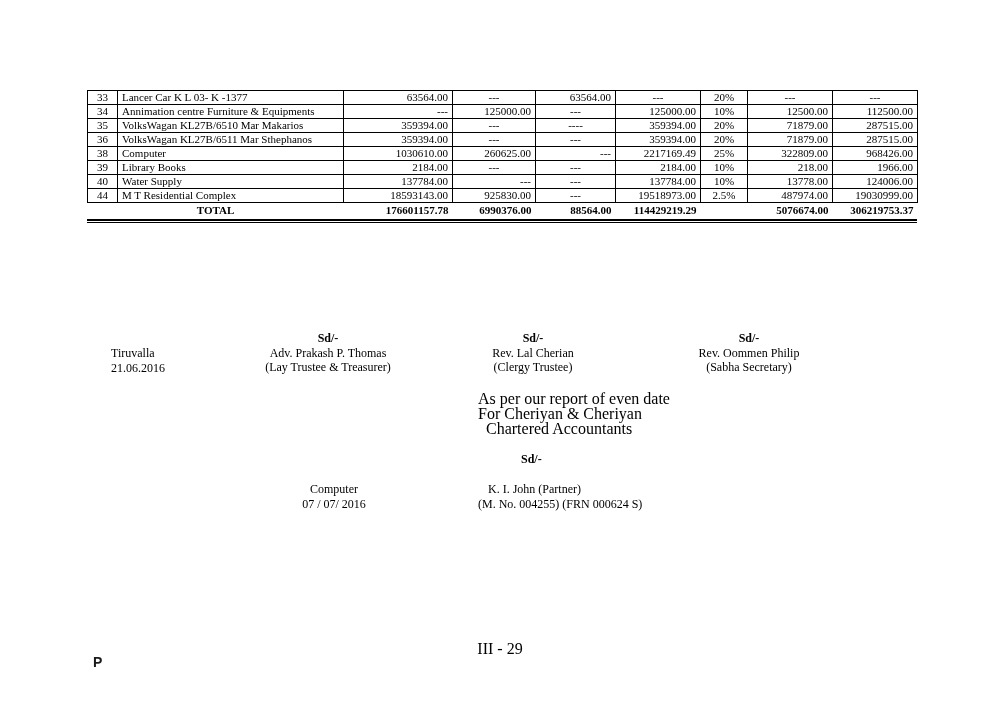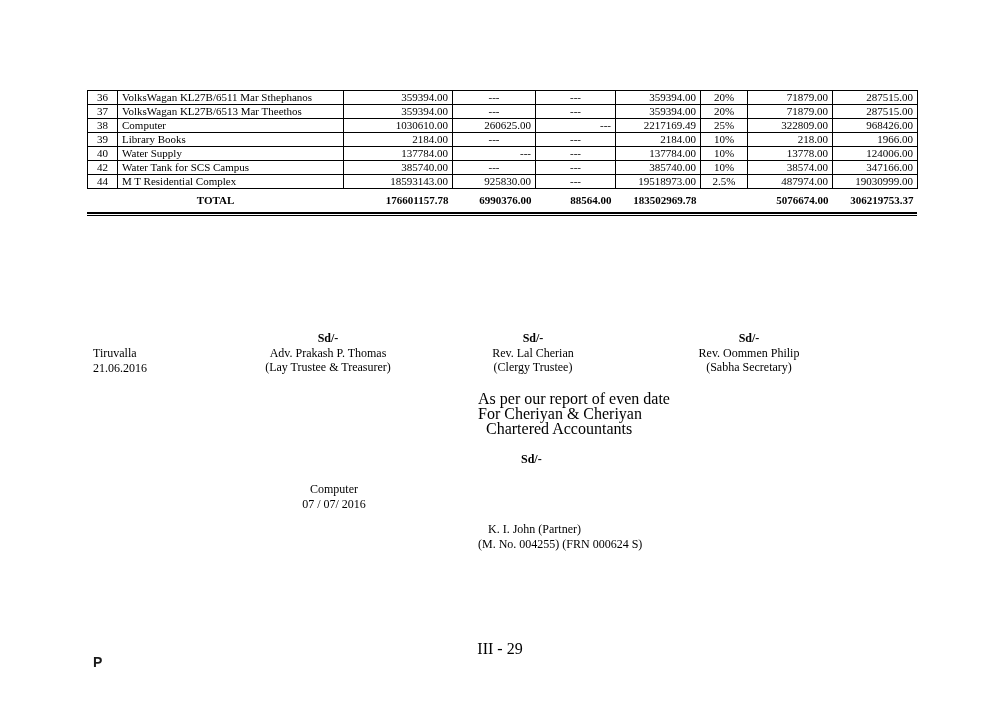--- a/index.html
+++ b/index.html
@@ -11,37 +11,37 @@
   .tbl-wrap{position:absolute;left:87px;top:90px;width:830px;}
   table.dep{border-collapse:collapse;table-layout:fixed;width:830px;}
   table.dep td{
     border:1px solid #000;font-size:11px;line-height:13px;height:13px;
     padding:0 4px;overflow:hidden;white-space:nowrap;
   }
   td.c-no{text-align:center;padding:0 2px;}
   td.c-desc{text-align:left;white-space:pre;}
   td.ar{text-align:right;}
   td.ac{text-align:center;}
-  tr.total-row td{border:none;font-weight:bold;height:22px;line-height:15px;margin-top:12px;}
+  tr.total-row td{border:none;font-weight:bold;height:15px;line-height:15px;margin-top:12px;}
   tr.total-row td.t-label{text-align:center;}
   .double-rule{
     width:830px;height:1px;border-top:2px solid #000;border-bottom:1px solid #000;margin-top:1px;
   }
   
   .sig-col{position:absolute;text-align:center;transform:translateX(-50%);
     font-size:12px;line-height:14.5px;white-space:nowrap;}
   .sig-col .sd{font-weight:bold;}
-  .place-block{position:absolute;font-size:12px;line-height:14.5px;white-space:nowrap;}
+  .place-block{position:absolute;font-size:12px;line-height:14.5px;white-space:nowrap;margin-left:18px;}
   .auditor-block{position:absolute;font-size:16px;line-height:15px;white-space:nowrap;}
   .auditor-block .indent{padding-left:8px;}
   .sd-line{position:absolute;font-size:12px;font-weight:bold;white-space:nowrap;}
   .center-block{position:absolute;text-align:center;transform:translateX(-50%);
     font-size:12px;line-height:15px;white-space:nowrap;}
   .partner-block{position:absolute;font-size:12px;line-height:15px;white-space:nowrap;}
-  .partner-block .indent{padding-left:10px;margin-top:40px;}
+  .partner-block .indent{padding-left:10px;}
   .page-num{position:absolute;font-size:16px;white-space:nowrap;}
   .stray-p{position:absolute;font-family:"Liberation Sans","DejaVu Sans",sans-serif;
     font-size:14px;font-weight:600;color:#1a1a1a;}
 </style>
 </head>
 <body>
 
 <div class="page">
 
   <div class="tbl-wrap">
@@ -52,33 +52,55 @@
           <col style="width:109px">
         <col style="width:83px">
           <col style="width:80px">
           <col style="width:85px">
         <col style="width:47px">
           <col style="width:85px">
           <col style="width:85px">
       </colgroup>
       <tbody>
           <tr>
-            <td class="c-no">36</td>
-            <td class="c-desc">VolksWagan KL27B/6511  Mar Sthephanos</td>
-            <td class="ar">359394.00</td>
-            <td class="ac">---</td>
-            <td class="ac">---</td>
+            <td class="c-no">33</td>
+            <td class="c-desc">Lancer Car  K L 03- K -1377</td>
+            <td class="ar">63564.00</td>
+            <td class="ac">---</td>
+            <td class="ar">63564.00</td>
+            <td class="ac">---</td>
+            <td class="ac">20%</td>
+            <td class="ac">---</td>
+            <td class="ac">---</td>
+          </tr>
+          <tr>
+            <td class="c-no">34</td>
+            <td class="c-desc">Annimation centre Furniture &amp; Equipments</td>
+            <td class="ar">---</td>
+            <td class="ar">125000.00</td>
+            <td class="ac">---</td>
+            <td class="ar">125000.00</td>
+            <td class="ac">10%</td>
+            <td class="ar">12500.00</td>
+            <td class="ar">112500.00</td>
+          </tr>
+          <tr>
+            <td class="c-no">35</td>
+            <td class="c-desc">VolksWagan KL27B/6510  Mar Makarios</td>
+            <td class="ar">359394.00</td>
+            <td class="ac">---</td>
+            <td class="ac">----</td>
             <td class="ar">359394.00</td>
             <td class="ac">20%</td>
             <td class="ar">71879.00</td>
             <td class="ar">287515.00</td>
           </tr>
           <tr>
-            <td class="c-no">37</td>
-            <td class="c-desc">VolksWagan KL27B/6513  Mar Theethos</td>
+            <td class="c-no">36</td>
+            <td class="c-desc">VolksWagan KL27B/6511  Mar Sthephanos</td>
             <td class="ar">359394.00</td>
             <td class="ac">---</td>
             <td class="ac">---</td>
             <td class="ar">359394.00</td>
             <td class="ac">20%</td>
             <td class="ar">71879.00</td>
             <td class="ar">287515.00</td>
           </tr>
           <tr>
             <td class="c-no">38</td>
@@ -107,49 +129,38 @@
             <td class="c-desc">Water Supply</td>
             <td class="ar">137784.00</td>
             <td class="ar">---</td>
             <td class="ac">---</td>
             <td class="ar">137784.00</td>
             <td class="ac">10%</td>
             <td class="ar">13778.00</td>
             <td class="ar">124006.00</td>
           </tr>
           <tr>
-            <td class="c-no">42</td>
-            <td class="c-desc">Water Tank for SCS Campus</td>
-            <td class="ar">385740.00</td>
-            <td class="ac">---</td>
-            <td class="ac">---</td>
-            <td class="ar">385740.00</td>
-            <td class="ac">10%</td>
-            <td class="ar">38574.00</td>
-            <td class="ar">347166.00</td>
-          </tr>
-          <tr>
             <td class="c-no">44</td>
             <td class="c-desc">M T Residential Complex</td>
             <td class="ar">18593143.00</td>
             <td class="ar">925830.00</td>
             <td class="ac">---</td>
             <td class="ar">19518973.00</td>
             <td class="ac">2.5%</td>
             <td class="ar">487974.00</td>
             <td class="ar">19030999.00</td>
           </tr>
         </tbody>
       <tbody>
         <tr class="total-row">
           <td class="t-label" colspan="2">TOTAL</td>
           <td class="ar">176601157.78</td>
           <td class="ar">6990376.00</td>
           <td class="ar">88564.00</td>
-          <td class="ar">183502969.78</td>
+          <td class="ar">114429219.29</td>
           <td class="ac"></td>
           <td class="ar">5076674.00</td>
           <td class="ar">306219753.37</td>
         </tr>
       </tbody>
     </table>
     <div class="double-rule"></div>
   </div>
 
   <div class="sig-col" style="left:328px;top:331px;">

